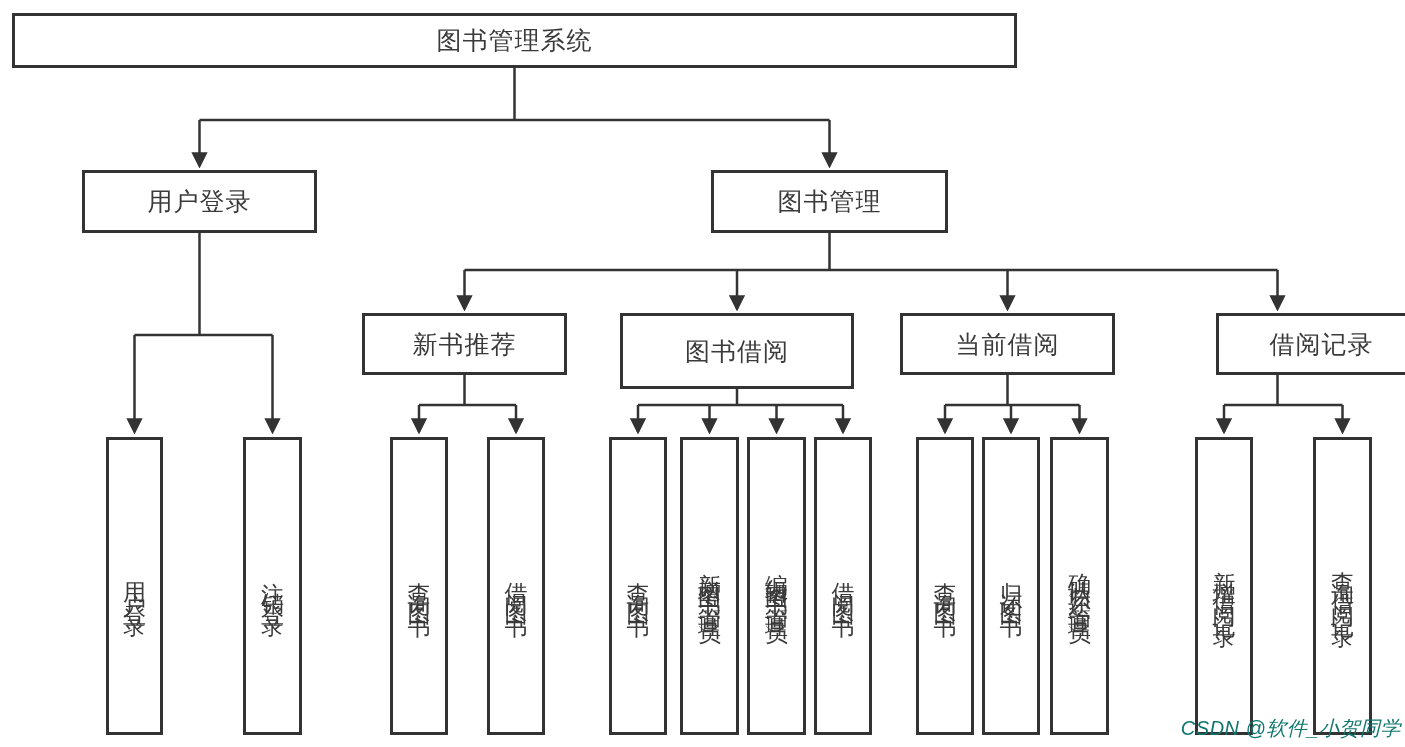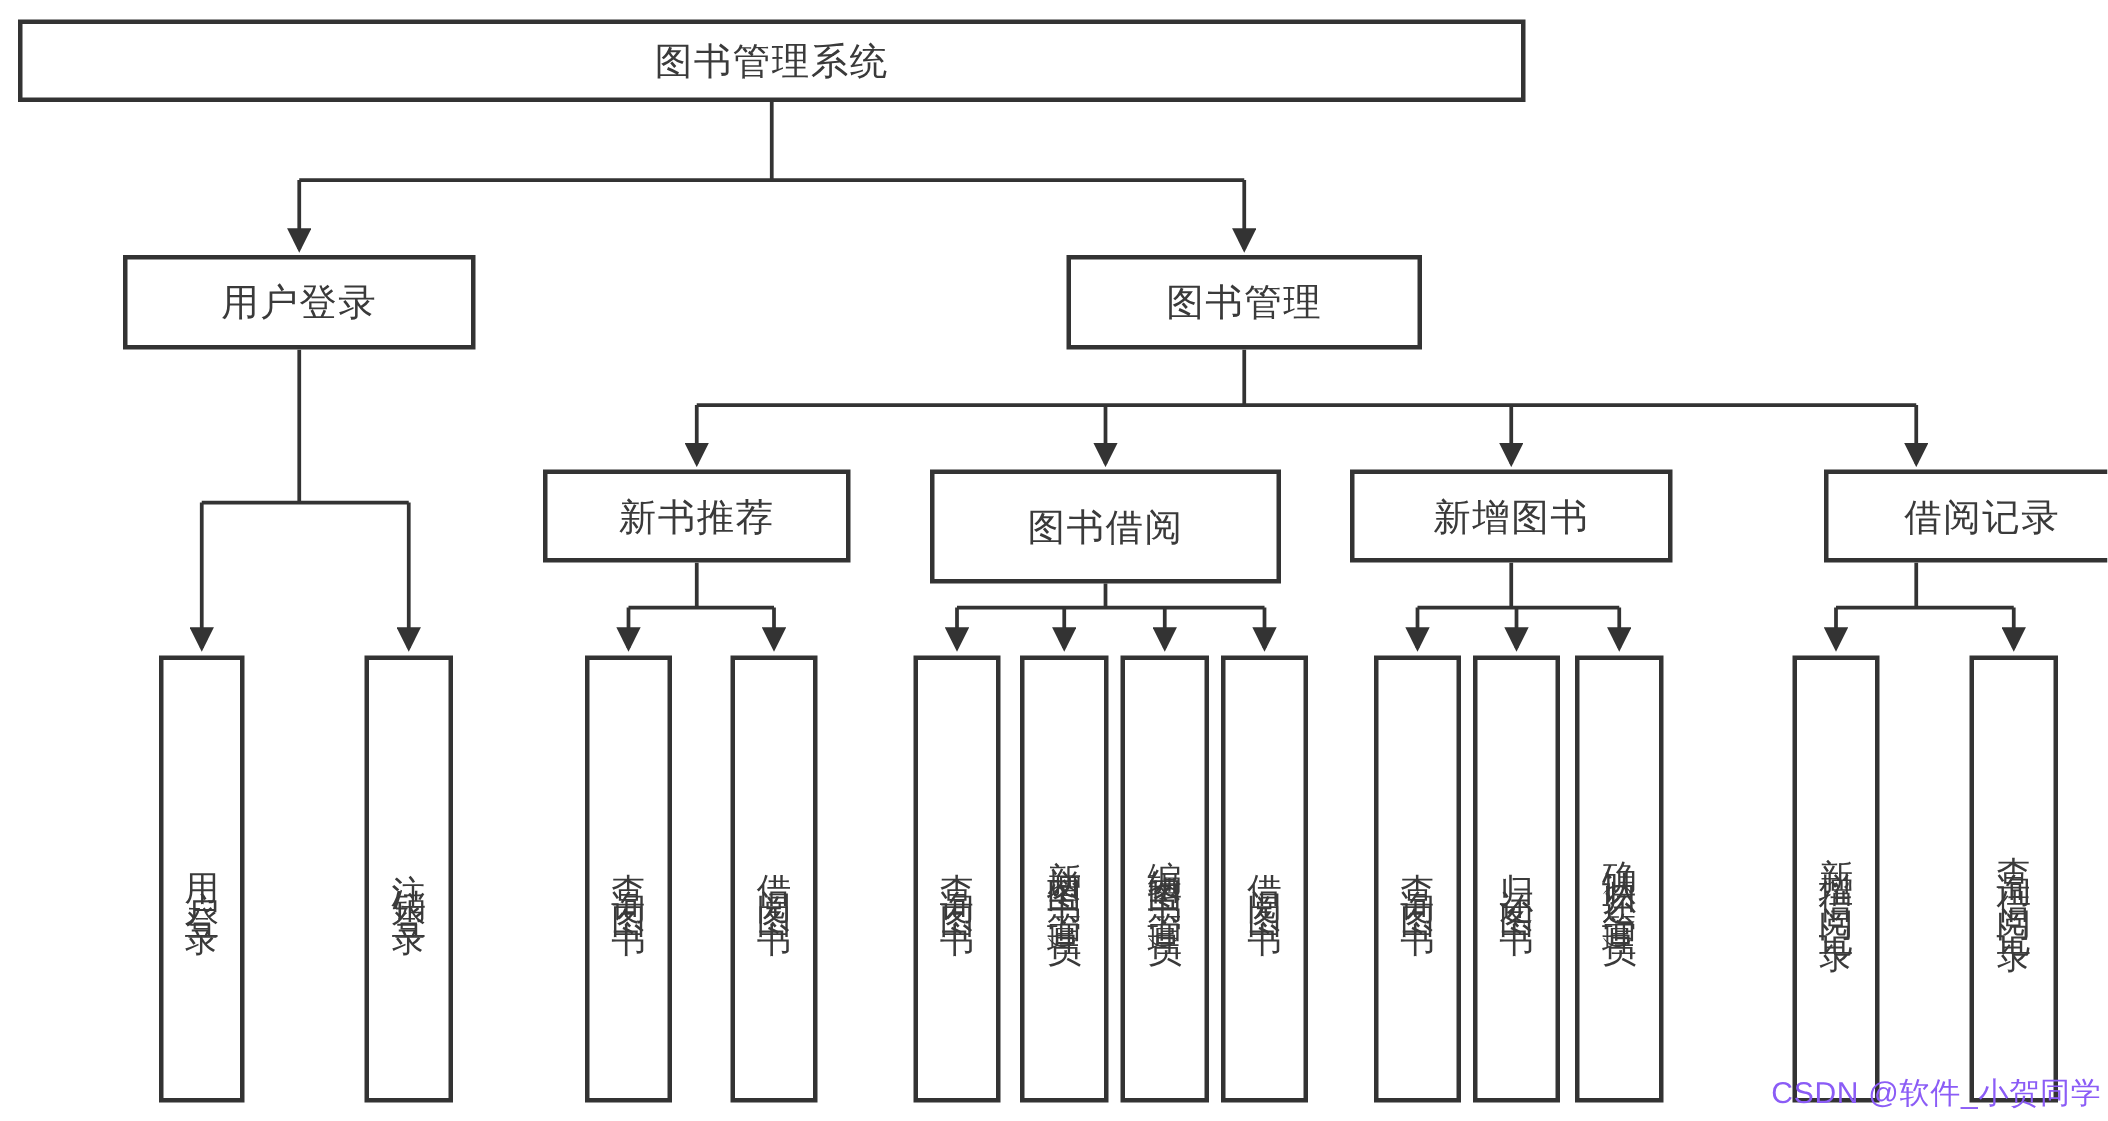--- a/index.html
+++ b/index.html
@@ -11,21 +11,21 @@
     display:flex;align-items:center;justify-content:center;color:#3a3a3a;z-index:1;
   }
   .hnode{font-size:25px;letter-spacing:1px;font-weight:400;}
   .vnode .label{
     writing-mode:vertical-rl;text-orientation:mixed;
     font-size:23px;letter-spacing:11px;line-height:1;white-space:nowrap;
   }
   .vnode.tight .label{letter-spacing:7px;}
   .watermark{
     position:absolute;right:4px;bottom:5px;z-index:2;
-    font-size:20px;color:#8b5cf6;letter-spacing:0.5px;white-space:nowrap;
+    font-size:20px;color:#0f766e;letter-spacing:0.5px;white-space:nowrap;font-style:italic;
   }
 </style>
 </head>
 <body>
 
 <div class="canvas">
 
   <svg class="connectors" width="1405" height="747" viewBox="0 0 1405 747">
     <defs>
       <marker id="arrow" viewBox="0 0 10 10" refX="8.5" refY="5" markerWidth="6.5" markerHeight="6.5" orient="auto-start-reverse">
@@ -87,21 +87,21 @@
     <span class="label">图书管理</span>
   </div>
 
   <div class="node hnode" style="left:362px;top:313px;width:205px;height:62px;">
     <span class="label">新书推荐</span>
   </div>
   <div class="node hnode" style="left:620px;top:313px;width:234px;height:76px;">
     <span class="label">图书借阅</span>
   </div>
   <div class="node hnode" style="left:900px;top:313px;width:215px;height:62px;">
-    <span class="label">新增图书</span>
+    <span class="label">当前借阅</span>
   </div>
   <div class="node hnode" style="left:1172px;top:313px;width:211px;height:62px;margin-left:44px;">
     <span class="label">借阅记录</span>
   </div>
 
   <div class="node vnode" style="left:106px;top:437px;width:57px;height:298px;">
     <span class="label">用户登录</span>
   </div>
   <div class="node vnode" style="left:243px;top:437px;width:59px;height:298px;">
     <span class="label">注销登录</span>

